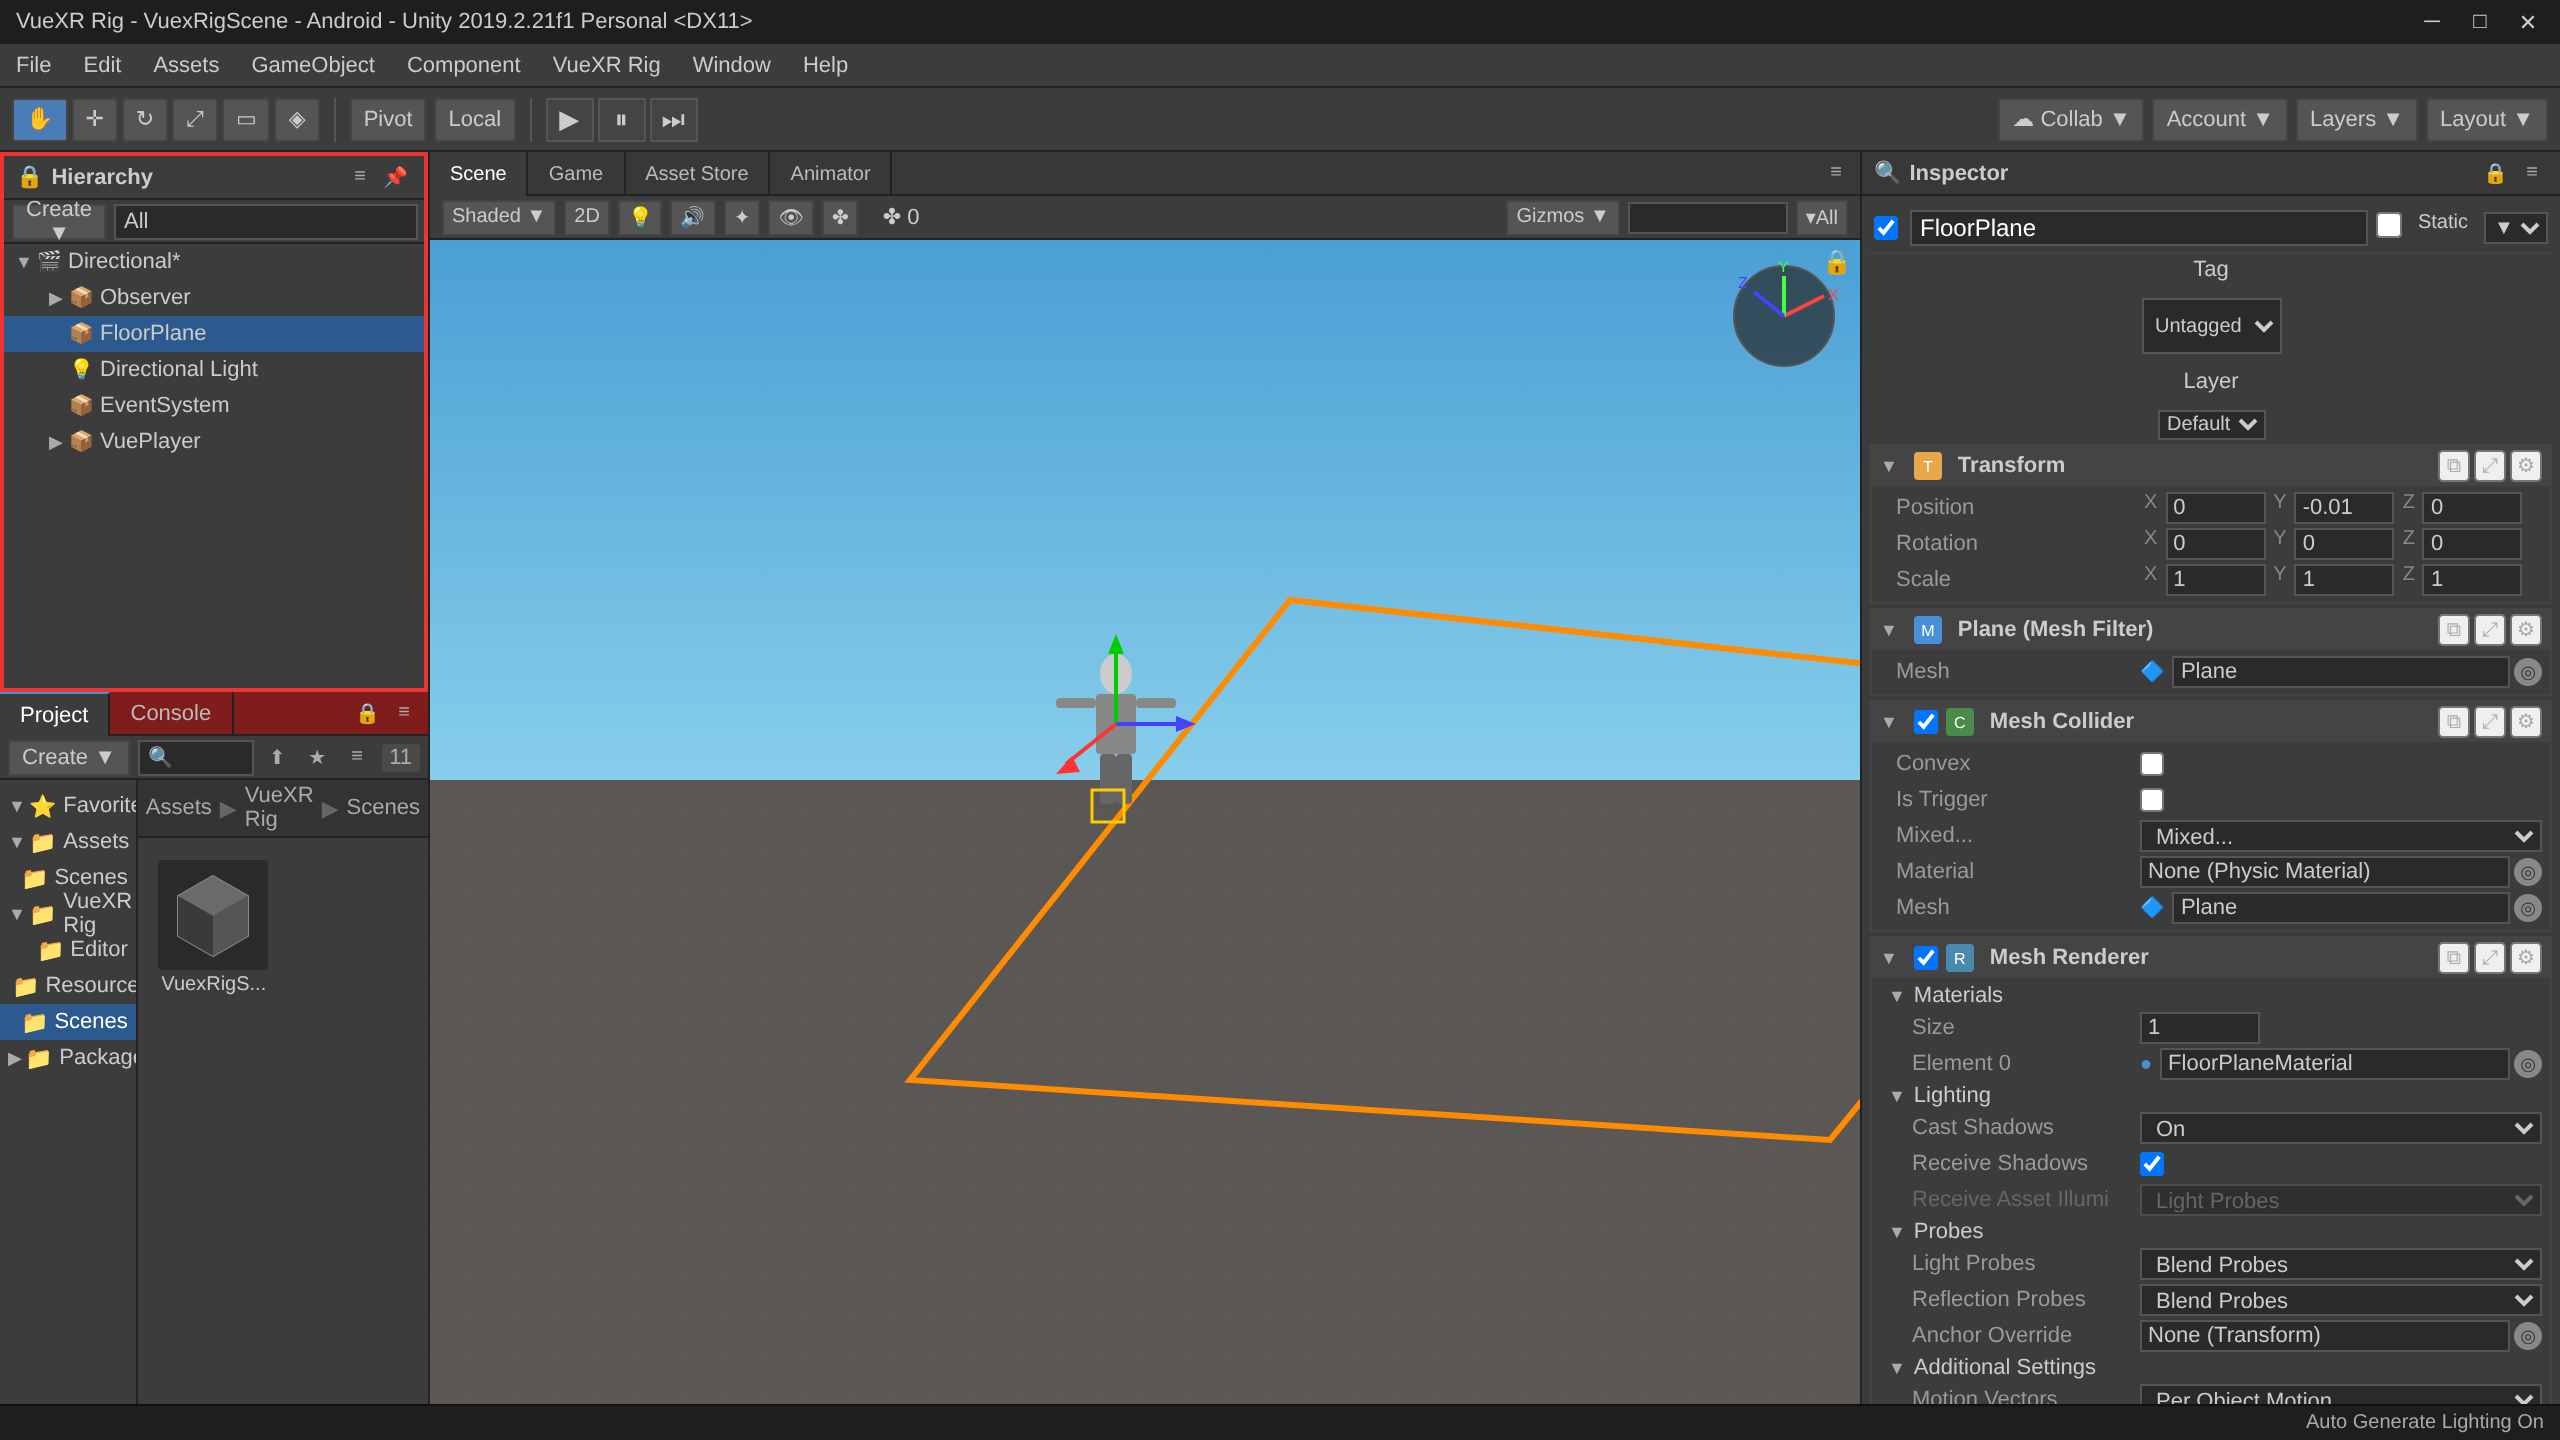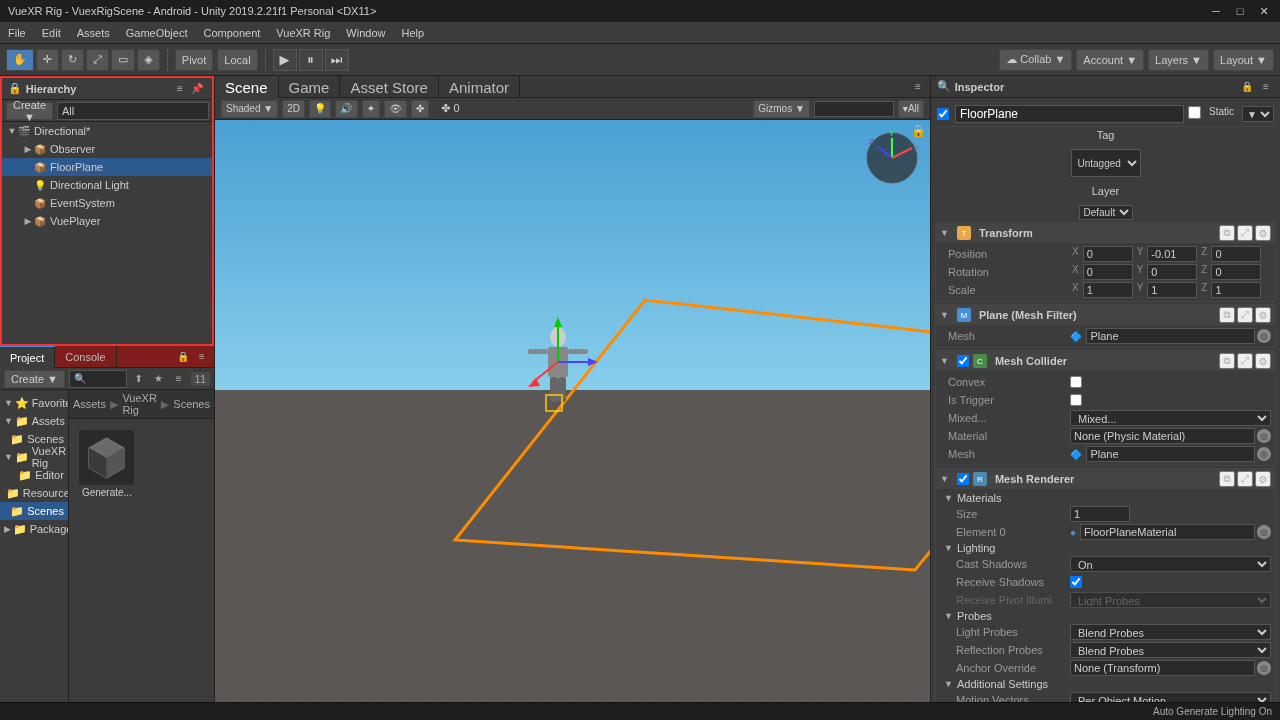--- a/index.html
+++ b/index.html
@@ -59,21 +59,21 @@
     .project-tree-item { display: flex; align-items: center; padding: 1px 4px; cursor: pointer; height: 18px; }
     .project-tree-item.selected { background: #2d5a8e; }
     .folder-icon { color: #f0c040; font-size: 11px; margin-right: 3px; }
     .file-item { display: flex; flex-direction: column; align-items: center; cursor: pointer; }
     .file-icon { width: 60px; height: 60px; display: flex; align-items: center; justify-content: center; }
     .file-label { font-size: 10px; color: #ccc; text-align: center; max-width: 70px; overflow: hidden; text-overflow: ellipsis; white-space: nowrap; }
 
     
     #center-panel { flex: 1; display: flex; flex-direction: column; }
     #scene-tabs { display: flex; background: #383838; border-bottom: 1px solid #222; height: 22px; }
-    .scene-tab { padding: 2px 10px; font-size: 15px; color: #bbb; cursor: pointer; display: flex; align-items: center; height: 22px; border-right: 1px solid #222; }
+    .scene-tab { padding: 2px 10px; font-size: 10px; color: #bbb; cursor: pointer; display: flex; align-items: center; height: 22px; border-right: 1px solid #222; }
     .scene-tab.active { background: #3c3c3c; color: #fff; }
     #scene-toolbar { background: #3c3c3c; height: 22px; display: flex; align-items: center; padding: 0 6px; gap: 4px; border-bottom: 1px solid #222; }
     .scene-dropdown { background: #555; border: 1px solid #444; color: #ccc; padding: 1px 4px; font-size: 10px; cursor: pointer; height: 18px; display: flex; align-items: center; gap: 2px; }
     #scene-view { flex: 1; position: relative; background: linear-gradient(to bottom, #87CEEB 0%, #87CEEB 40%, #5a5a5a 40%); overflow: hidden; }
     .skybox { position: absolute; top: 0; left: 0; right: 0; height: 45%; background: linear-gradient(to bottom, #4a9fd4 0%, #87ceeb 100%); }
     .ground { position: absolute; bottom: 0; left: 0; right: 0; height: 55%; background: #5c5a54; }
 
     .scene-gizmo { position: absolute; top: 8px; right: 8px; width: 60px; height: 60px; }
 
     
@@ -345,21 +345,21 @@
 
               <div class="file-icon">
                 <svg width="55" height="55" viewBox="0 0 55 55">
                   <rect width="55" height="55" fill="#2a2a2a" rx="2"></rect>
                   <path d="M27.5 8 L45 18 L45 38 L27.5 48 L10 38 L10 18 Z" fill="#4a4a4a" stroke="#888" stroke-width="1"></path>
                   <path d="M27.5 8 L45 18 L27.5 28 L10 18 Z" fill="#6a6a6a"></path>
                   <path d="M27.5 28 L27.5 48 L10 38 L10 18 Z" fill="#3a3a3a"></path>
                   <path d="M27.5 28 L27.5 48 L45 38 L45 18 Z" fill="#555"></path>
                 </svg>
               </div>
-              <span class="file-label">Generate...</span>
+              <span class="file-label">VuexRigS...</span>
             </div>
           </div>
           <div class="footer-scroll">
             <div class="scroll-track">
               <div class="scroll-thumb"></div>
             </div>
           </div>
         </div>
       </div>
     </div>
@@ -629,21 +629,21 @@
               <select class="dropdown-select"><option>On</option></select>
             </div>
           </div>
           <div class="prop-row">
             <span class="prop-label" style="padding-left:16px;">Receive Shadows</span>
             <div class="prop-value">
               <input type="checkbox" class="checkbox" checked="" style="">
             </div>
           </div>
           <div class="prop-row">
-            <span class="prop-label" style="padding-left:16px; color:#666;">Receive Pivot Illumi</span>
+            <span class="prop-label" style="padding-left:16px; color:#666;">Receive Asset Illumi</span>
             <div class="prop-value">
               <select class="dropdown-select" disabled="" style="color:#777;"><option>Light Probes</option></select>
             </div>
           </div>
 
           <div class="section-header">
             <span class="section-arrow">▼</span>
             <span>Probes</span>
           </div>
           <div class="prop-row">

